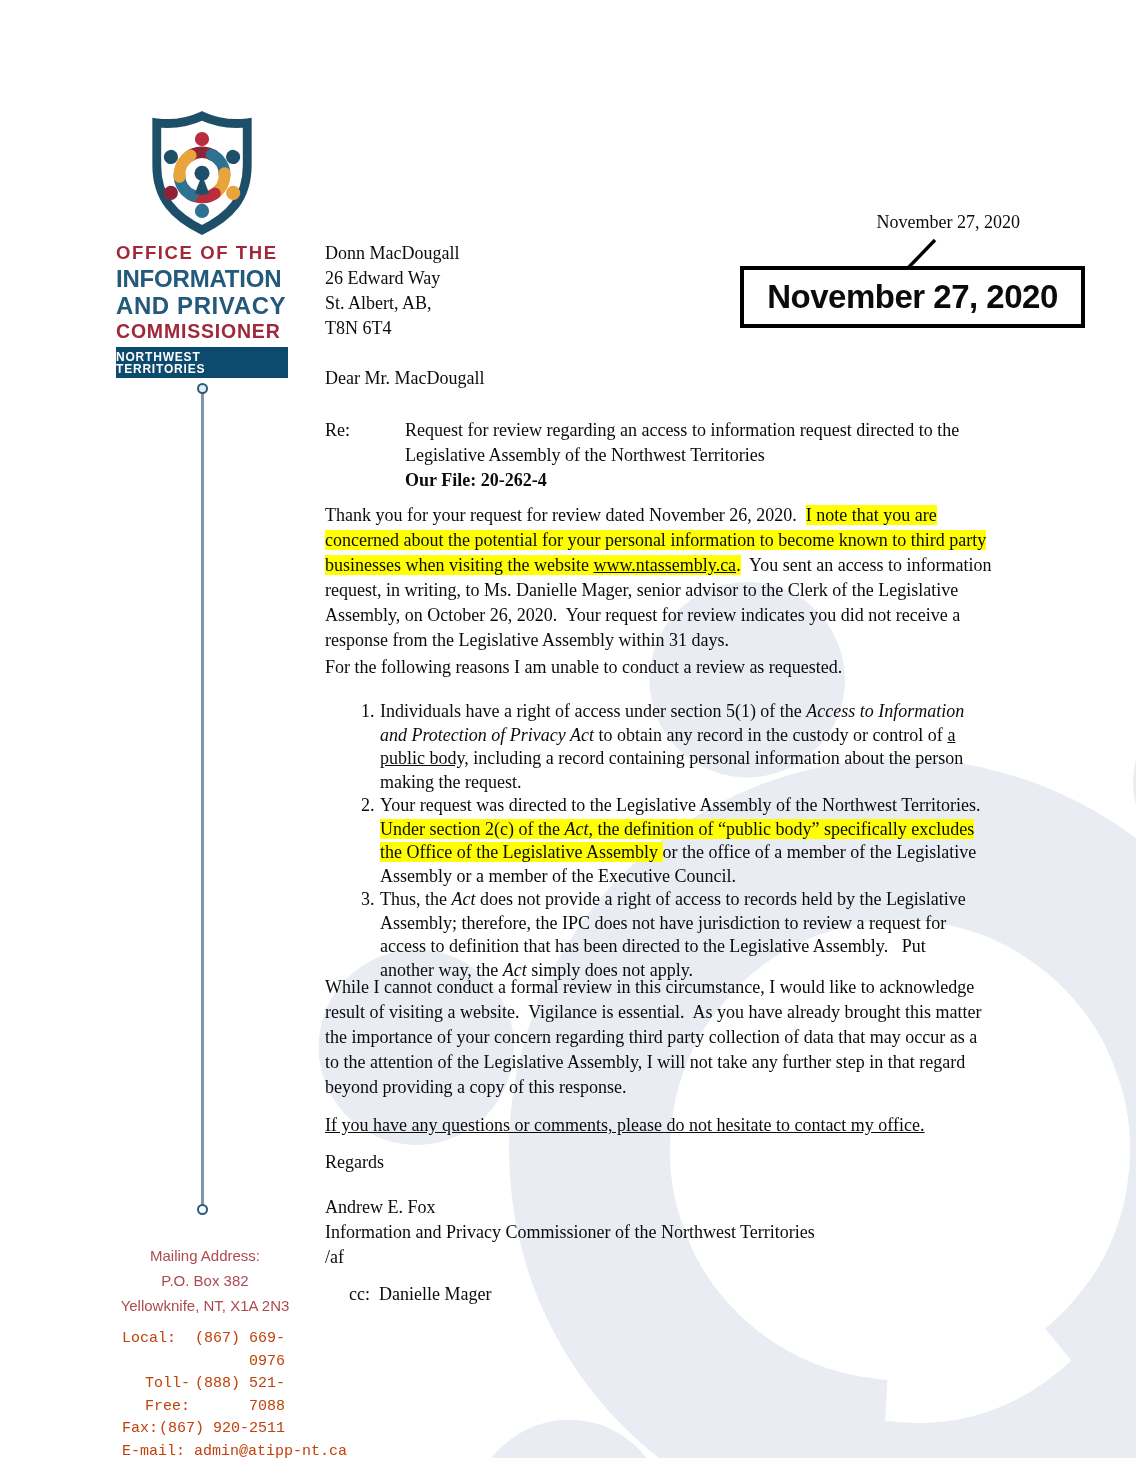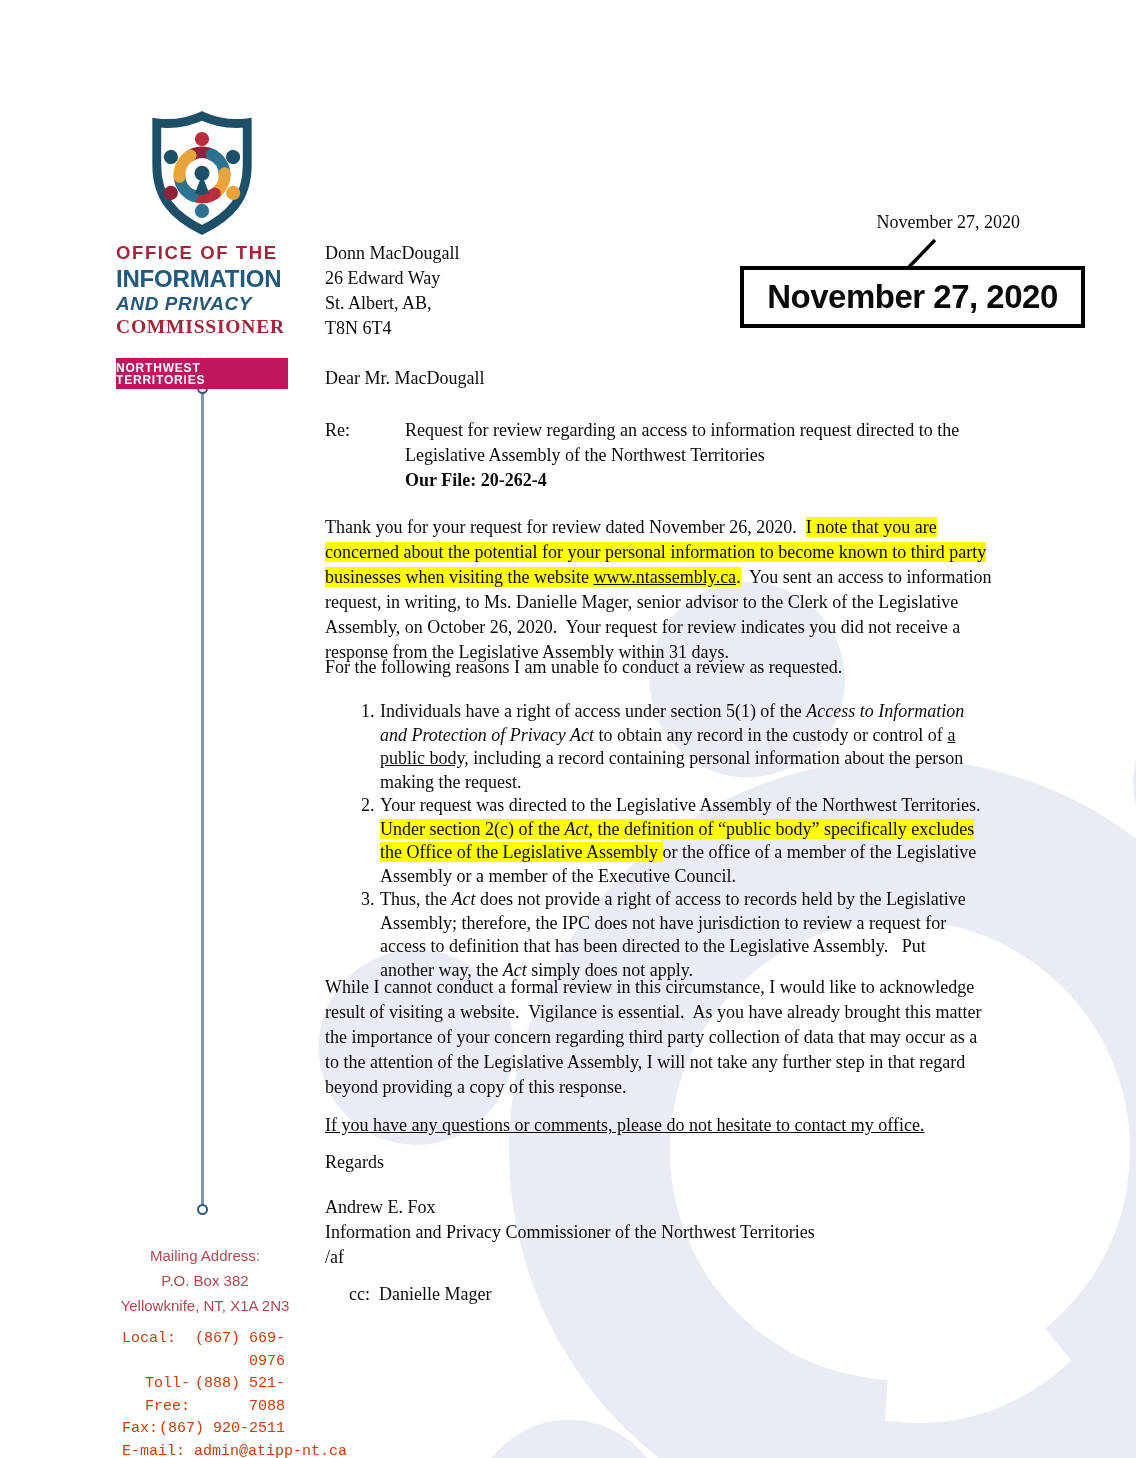--- a/index.html
+++ b/index.html
@@ -14,23 +14,23 @@
   }
   svg{display:block}
   
   .watermark{position:absolute;left:0;top:0;width:1136px;height:1458px;z-index:0;pointer-events:none;}
   
   .logo{position:absolute;left:116px;top:110px;width:172px;z-index:2;
         font-family:"Liberation Sans", sans-serif;font-weight:bold;line-height:1;}
   .logo .shield{margin:0 auto 8px auto;}
   .org1{font-size:18.5px;letter-spacing:1.6px;color:#a1273a;margin-top:2px;}
   .org2{font-size:24px;letter-spacing:-0.2px;color:#235a7c;margin-top:4px;}
-  .org3{font-size:19px;letter-spacing:0.6px;color:#235a7c;margin-top:3px;font-style:italic;}
-  .org4{font-size:19.5px;letter-spacing:0.8px;color:#a1273a;margin-top:4px;font-family:Liberation Serif, serif;}
-  .banner{display:block;margin-top:22px;background:#be185d;color:#ffffff;
+  .org3{font-size:24px;letter-spacing:0.6px;color:#235a7c;margin-top:3px;}
+  .org4{font-size:19.5px;letter-spacing:0.8px;color:#a1273a;margin-top:4px;}
+  .banner{display:block;margin-top:6px;background:#0c4a6e;color:#ffffff;
           font-size:12px;letter-spacing:0.8px;padding:4px 0 3px 0;}
   
   .date-small{position:absolute;left:820px;top:212px;width:200px;text-align:right;
               font-size:18px;z-index:2;}
   .callout-line{position:absolute;left:898px;top:238px;z-index:3;}
   .date-box{position:absolute;left:740px;top:266px;width:337px;height:54px;
             border:4px solid #000;background:#fff;z-index:3;
             display:flex;align-items:center;justify-content:center;
             font-family:"Liberation Sans", sans-serif;font-weight:bold;font-size:33px;
             letter-spacing:-0.5px;white-space:pre;}
@@ -43,21 +43,21 @@
   .vdot.top{top:-5px;}
   .vdot.bot{bottom:-5px;background:#ffffff;}
   
   .body{position:absolute;left:325px;top:0;width:770px;font-size:18px;z-index:2;}
   .tline{white-space:pre;height:25px;line-height:25px;}
   .blk{position:absolute;left:0;}
   .salutation{top:366px;}
   .reblock{top:418px;}
   .re-label{position:absolute;left:0;top:0;line-height:25px;}
   .re-lines{margin-left:80px;}
-  .p1{top:503px;margin-top:12px;}
+  .p1{top:503px;}
   .p2{top:655px;}
   .list{top:700px;}
   .list .tline{height:23.5px;line-height:23.5px;}
   .list-item{position:relative;padding-left:55px;}
   .li-num{position:absolute;left:36px;top:0;line-height:23.5px;}
   .p3{top:975px;}
   .p4{top:1113px;text-decoration:underline;}
   .closing{top:1150px;}
   .signature{top:1195px;}
   .ccline{top:1282px;margin-left:24px;}

